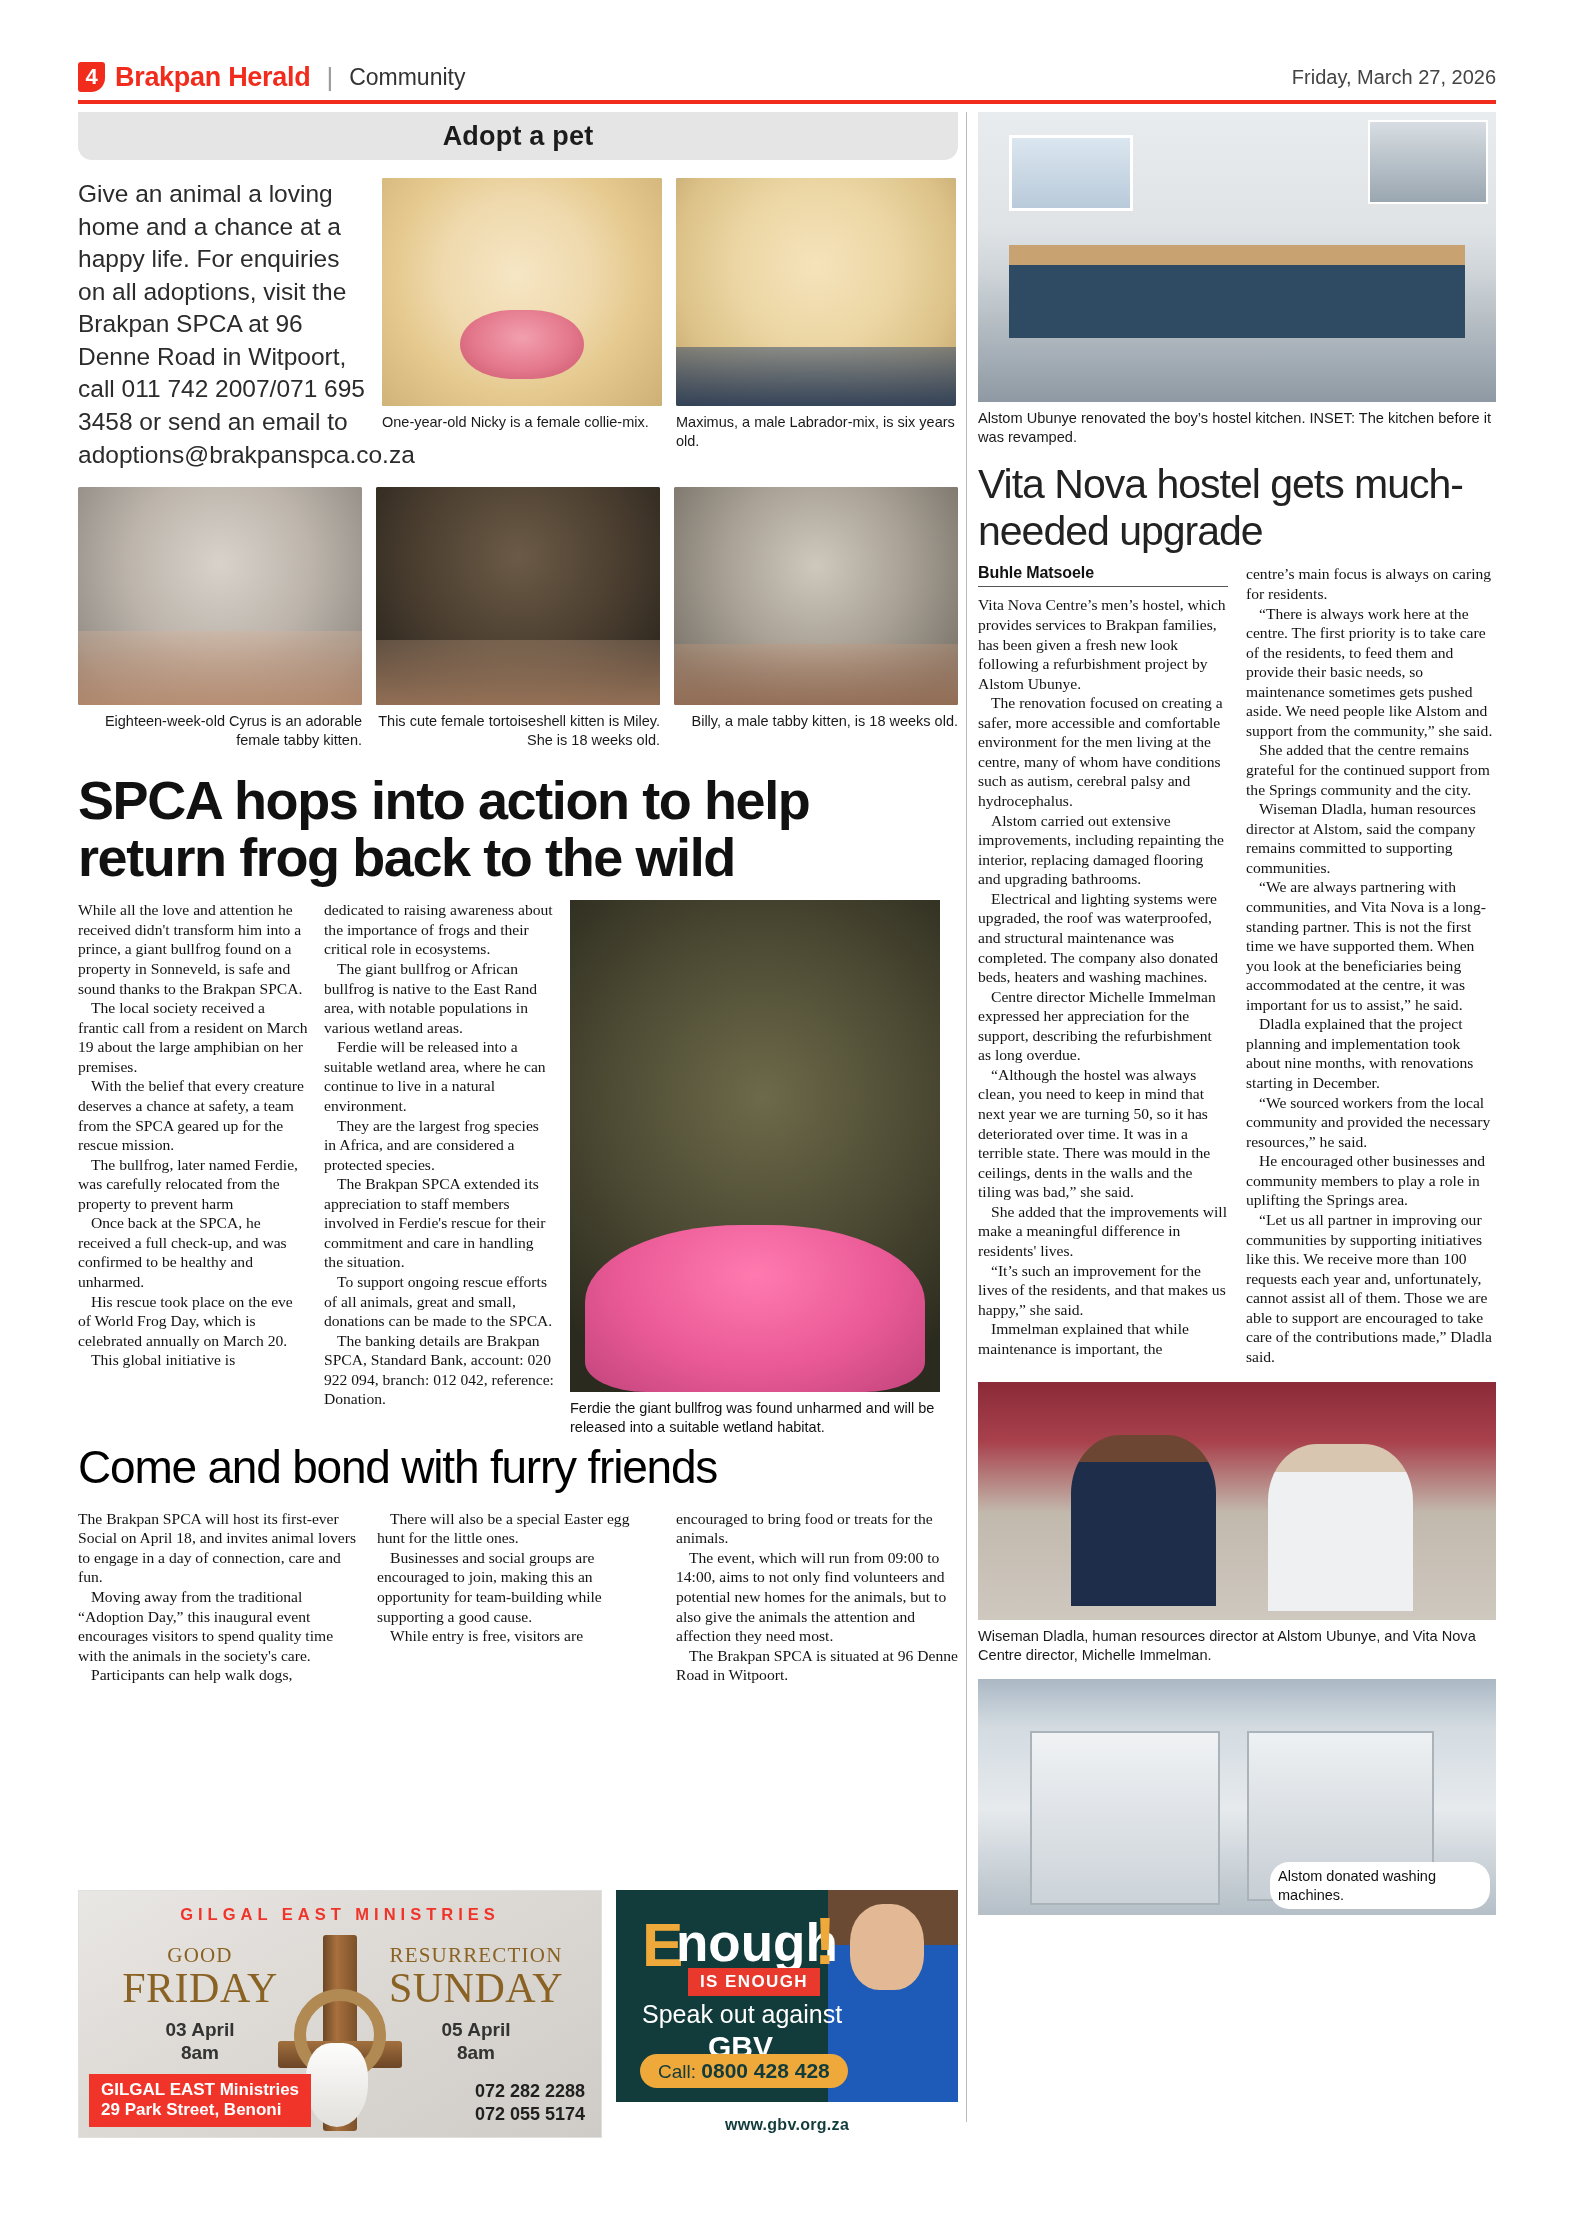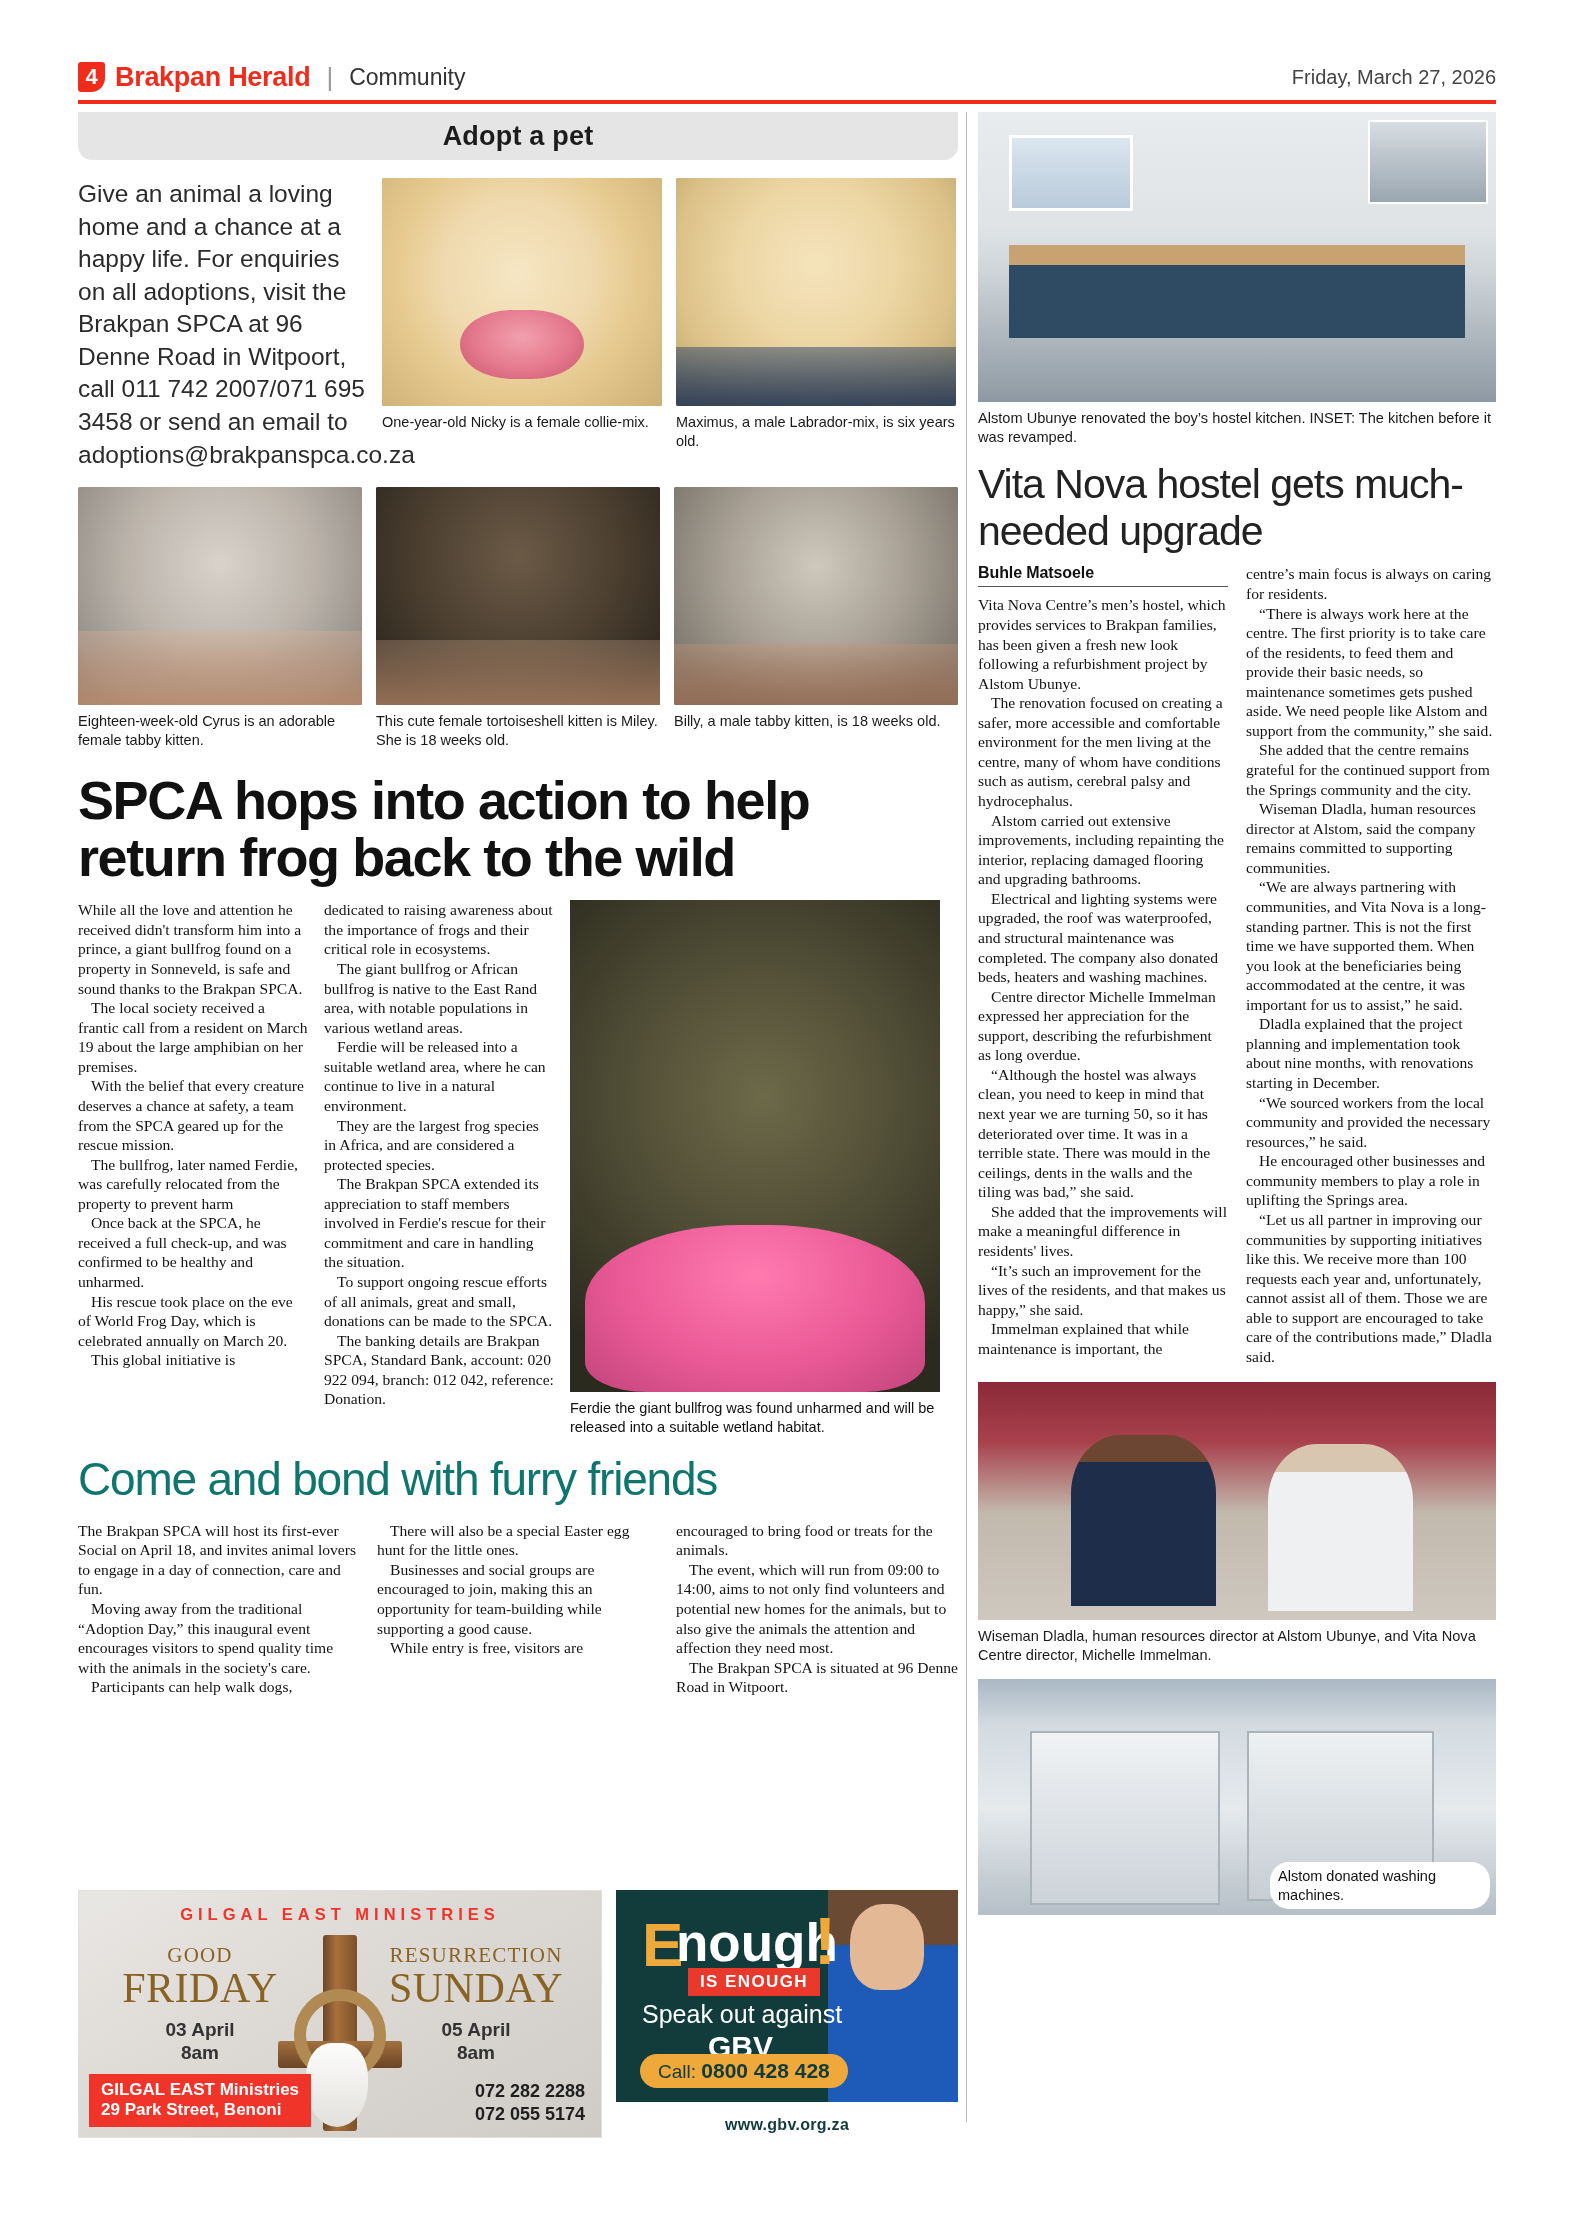--- a/index.html
+++ b/index.html
@@ -41,21 +41,21 @@
     height:48px; display:flex; align-items:center; justify-content:center;
     font-size:27px; font-weight:bold; color:#1c1c1c; letter-spacing:0.2px;
   }
   .adopt-row1 { display:flex; gap:14px; margin-top:18px; }
   .adopt-intro { width:290px; font-size:24.5px; line-height:1.33; color:#2b2b2b; font-weight:400; }
   .pet-cell { width:280px; }
   .pet-img { width:280px; height:228px; border-radius:2px; position:relative; overflow:hidden; }
   .pet-cap { font-size:14.5px; line-height:1.3; margin-top:7px; color:#1a1a1a;
              font-family:"Liberation Sans", sans-serif; }
   .adopt-row2 { display:flex; gap:14px; margin-top:16px; }
-  .pet-cell2 { width:284px; }
+  .pet-cell2 { width:284px;text-align:right; }
   .pet-img2 { width:284px; height:218px; border-radius:2px; position:relative; overflow:hidden; }
 
   
   .ph { position:absolute; inset:0; }
   .ph-dog1 { background:
       radial-gradient(circle at 48% 42%, #f6e6c4 0%, #efd9ad 38%, #e5c98e 62%, #cdb076 100%),
       linear-gradient(180deg,#9fb573 0%, #7d9a56 100%); }
   .ph-dog1:after{content:"";position:absolute;left:28%;top:58%;width:44%;height:30%;
       background:radial-gradient(ellipse at 50% 40%, #f2a0ae 0%, #e4788c 55%, #c9566c 100%);border-radius:50%/60%;}
   .ph-dog2 { background:
@@ -103,21 +103,21 @@
       background:radial-gradient(ellipse at 50% 30%, #ff7ab0 0%, #ea5a96 55%, #c2447c 100%);
       border-radius:46% 46% 18% 18%;}
 
   
   .hl-spca {
     font-size:54px; line-height:1.06; font-weight:bold; letter-spacing:-1.4px;
     color:#111; margin-top:22px;
   }
   .hl-bond {
     font-size:46px; line-height:1.08; font-weight:400; letter-spacing:-1.2px;
-    color:#0f766e; margin-top:18px;
+    color:#000000; margin-top:6px;
   }
   .hl-vita {
     font-size:41px; line-height:1.14; font-weight:400; letter-spacing:-1px;
     color:#222; margin-top:14px;
   }
 
   
   .body-serif {
     font-family:"Liberation Serif", serif;
     font-size:15.6px; line-height:1.255; color:#131313; text-align:left;

